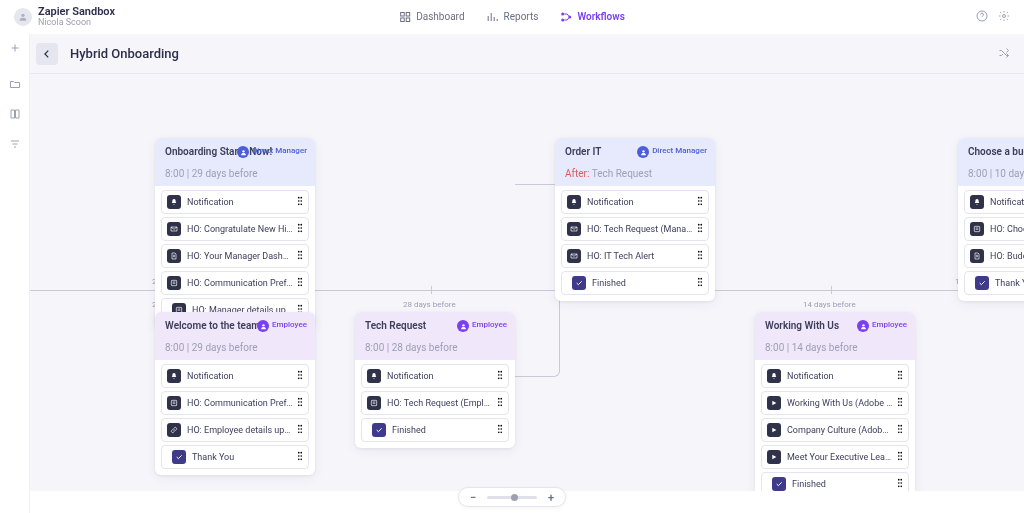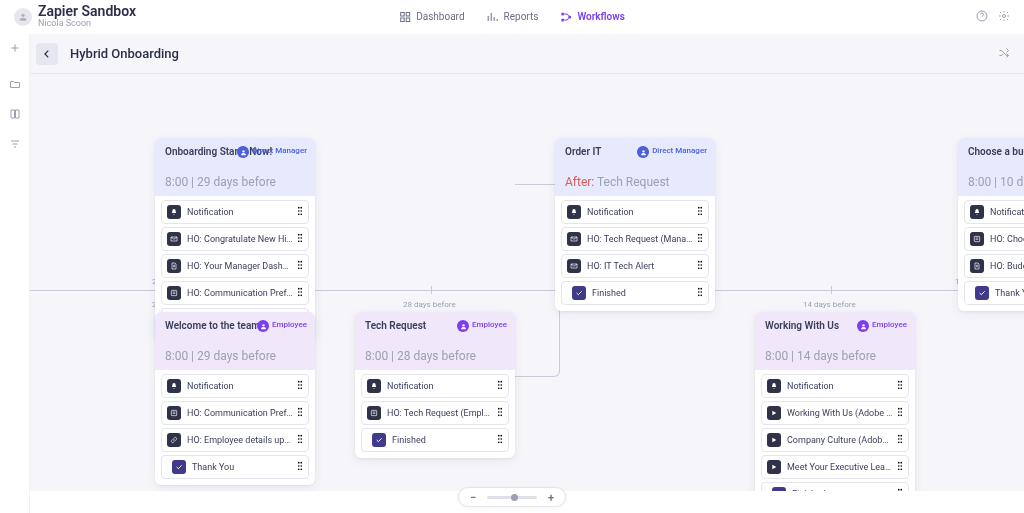--- a/index.html
+++ b/index.html
@@ -13,21 +13,21 @@
   --border:#e4e4ef;
 }
 *{box-sizing:border-box;font-family:-apple-system,BlinkMacSystemFont,"Segoe UI",Roboto,Arial,sans-serif;}
 body{margin:0;background:#fff;color:var(--text-dark);font-size:10px;width:1024px;height:513px;overflow:hidden;position:relative;}
 
 .topbar{display:flex;align-items:center;height:34px;padding:0 14px 0 8px;border-bottom:1px solid #fff;}
 .logo-icon{color:var(--purple);font-size:16px;margin-right:6px;}
 .avatar{width:18px;height:18px;border-radius:50%;background:#e6e6ee;display:flex;align-items:center;justify-content:center;margin-right:6px;}
 .avatar svg{width:10px;height:10px;fill:#b0b0c0;}
 .ws-block{display:flex;flex-direction:column;line-height:1.1;}
-.ws-name{font-size:14px;font-weight:600;color:var(--text-dark);}
+.ws-name{font-size:11px;font-weight:600;color:var(--text-dark);}
 .ws-user{font-size:9px;color:var(--text-light);}
 .nav{position:absolute;left:50%;transform:translateX(-50%);display:flex;gap:22px;align-items:center;}
 .nav-item{display:flex;align-items:center;gap:5px;font-size:10px;color:var(--text-mid);cursor:pointer;}
 .nav-item.active{color:var(--purple);font-weight:600;}
 .nav-item svg{width:12px;height:12px;}
 .top-right{margin-left:auto;display:flex;gap:10px;align-items:center;}
 .icon-btn{color:var(--text-light);cursor:pointer;}
 .icon-btn svg{width:12px;height:12px;}
 
 .titlebar{display:flex;align-items:center;height:40px;padding:0 14px 0 36px;background:var(--bg);border-bottom:1px solid #e8e8f0;}
@@ -44,21 +44,21 @@
 .canvas{position:absolute;left:30px;right:0;top:74px;bottom:22px;background:var(--bg);overflow:hidden;}
 .timeline{position:absolute;left:0;right:0;top:216px;border-top:1px solid #c9c9da;}
 .tick{position:absolute;top:-4px;width:1px;height:8px;background:#c9c9da;}
 .lane-label{position:absolute;font-size:8px;color:var(--text-light);}
 
 .card{position:absolute;width:160px;background:#fff;border-radius:6px;box-shadow:0 1px 3px rgba(50,50,80,.08),0 3px 12px rgba(50,50,80,.06);}
 .card-head{padding:8px 10px 7px;border-radius:6px 6px 0 0;display:flex;flex-direction:column;}
 .card-head.blue{background:var(--card-top-blue);}
 .card-head.purple{background:var(--card-top-purple);}
 .card-title{font-size:10px;font-weight:600;color:#3a3e5a;}
-.card-sub{font-size:12px;color:var(--text-light);margin-top:18px;}
+.card-sub{font-size:10px;color:var(--text-light);margin-top:11px;}
 .card-sub .after{color:#d95c5c;}
 .role-badge{position:absolute;right:8px;top:8px;display:flex;gap:3px;font-size:8px;font-weight:500;}
 .role-badge.dm{color:#4a5fd8;}
 .role-badge.emp{color:var(--purple);}
 .role-badge .dot{width:12px;height:12px;border-radius:50%;display:flex;align-items:center;justify-content:center;}
 .role-badge.dm .dot{background:#4a5fd8;}
 .role-badge.emp .dot{background:var(--purple);}
 .role-badge .dot svg{width:7px;height:7px;fill:#fff;}
 .card-body{padding:4px 6px 6px;}
 .item{display:flex;align-items:center;background:#fff;border:1px solid var(--border);border-radius:4px;padding:4px 5px;margin-bottom:3px;cursor:pointer;}

